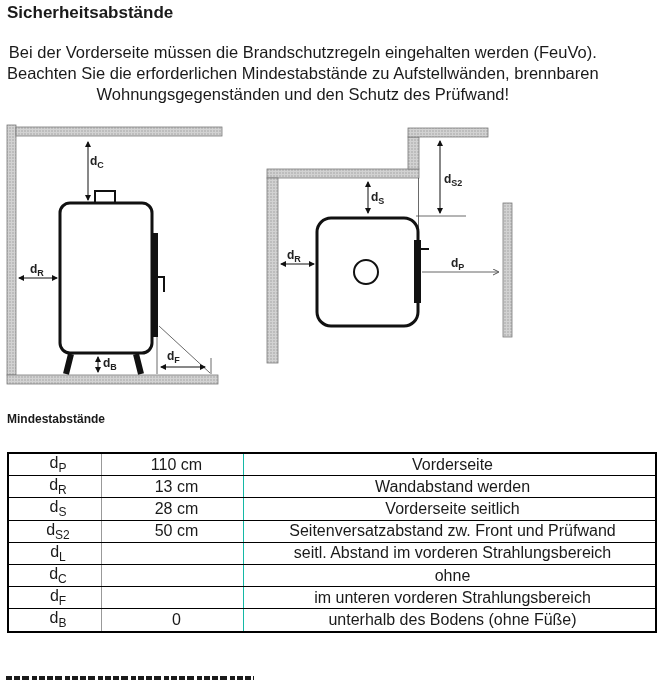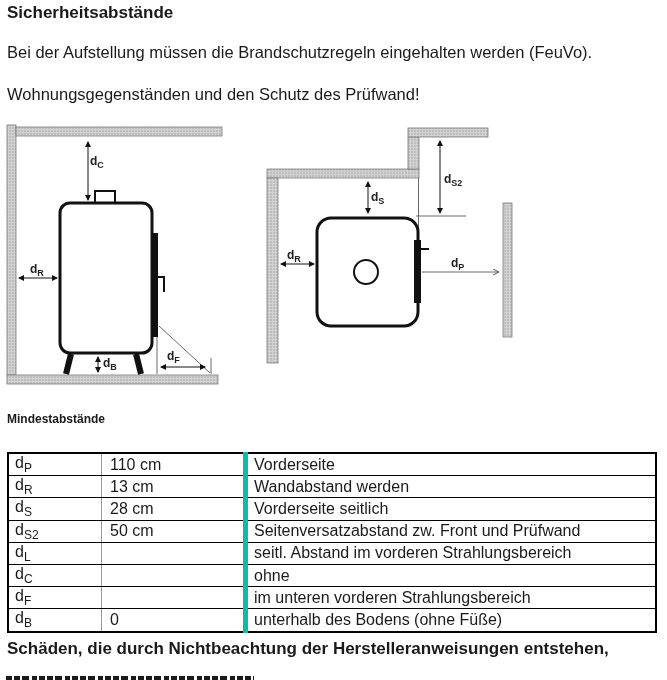--- a/index.html
+++ b/index.html
@@ -1,50 +1,50 @@
 <!DOCTYPE html>
 <html><head>
 <meta charset="utf-8">
 <style>
   html,body{margin:0;padding:0;background:#fff;}
   #page{position:relative;width:667px;height:680px;overflow:hidden;
-        font-family:"Liberation Sans","DejaVu Sans",sans-serif;color:#1a1a1a;background:#fff;}
+        font-family:"Liberation Sans","DejaVu Sans",sans-serif;color:#1a1a1a;background:#fff;text-align:center;}
   .abs{position:absolute;}
   #doc-title{left:7px;top:3px;font-size:17px;font-weight:bold;}
   #intro{left:7px;top:42px;font-size:16.5px;line-height:21px;}
   #diagram-band{left:0;top:118px;width:667px;height:280px;}
   #diagram-band svg{position:absolute;left:0;top:0;}
   .dim-label{position:absolute;font-size:12px;font-weight:bold;color:#222;line-height:12px;}
   .dim-label sub{font-size:9px;}
   #mindest-heading{left:7px;top:412px;font-size:12px;font-weight:bold;}
   #abstand-table{position:absolute;left:7px;top:452px;width:650px;border-collapse:collapse;
         table-layout:fixed;font-size:16px;}
   #abstand-table td{height:19.6px;padding:0 0 0 6px;border-bottom:1px solid #000;
         vertical-align:middle;white-space:nowrap;overflow:hidden;}
   #abstand-table{border:2px solid #000;}
   #abstand-table td.c1{width:86px;border-right:1px solid #999;}
-  #abstand-table td.c2{width:133px;padding-left:8px;border-right:5px solid #14b8a6;}
+  #abstand-table td.c2{width:133px;padding-left:8px;border-right:1px solid #14b8a6;}
   #abstand-table td.c3{width:auto;}
   #abstand-table tr:last-child td{border-bottom:none;}
   #abstand-table sub{font-size:12px;}
   #warning{left:7px;top:638px;font-size:17px;font-weight:bold;line-height:21.5px;}
   #cutoff-sliver{left:6px;top:676px;width:248px;height:4px;
      background:repeating-linear-gradient(90deg,#1a1a1a 0 6px,#fff 6px 8px,#1a1a1a 8px 14px,
        #fff 14px 16px,#1a1a1a 16px 23px,#fff 23px 26px,#1a1a1a 26px 31px,#fff 31px 33px);}
 </style>
 </head>
 <body>
 
 <div id="page">
 
   <div class="abs" id="doc-title">Sicherheitsabstände</div>
 
   <div class="abs" id="intro">
-    <span>Bei der Aufstellung müssen die Brandschutzregeln eingehalten werden (FeuVo).</span><br>
-    <br>
+    <span>Bei der Vorderseite müssen die Brandschutzregeln eingehalten werden (FeuVo).</span><br>
+    <span>Beachten Sie die erforderlichen Mindestabstände zu Aufstellwänden, brennbaren</span><br>
     <span>Wohnungsgegenständen und den Schutz des Prüfwand!</span>
   </div>
 
   <div class="abs" id="diagram-band">
     <svg width="667" height="280" viewBox="0 0 667 280">
       <defs>
         <pattern id="stipple" width="3" height="3" patternUnits="userSpaceOnUse">
           <rect width="3" height="3" fill="#d2d2d2"></rect>
           <circle cx="1" cy="1" r="0.7" fill="#999"></circle>
         </pattern>
@@ -154,18 +154,18 @@
     </tr>
     <tr>
       <td class="c1"><span>d</span><sub>B</sub></td>
       <td class="c2">0</td>
       <td class="c3">unterhalb des Bodens (ohne Füße)</td>
     </tr>
   </tbody>
     </table>
 
   <div class="abs" id="warning">
-    <span>Schäden, die durch Nichtbeachtung der Herstelleranweisungen entstehen,</span><br>
+    <br>
   </div>
 
   <div class="abs" id="cutoff-sliver"></div>
 
 </div>
 
 </body></html>

